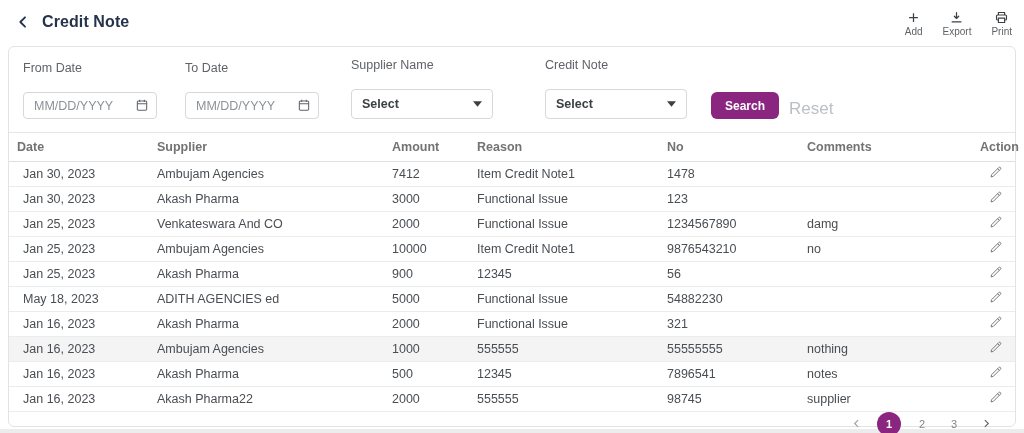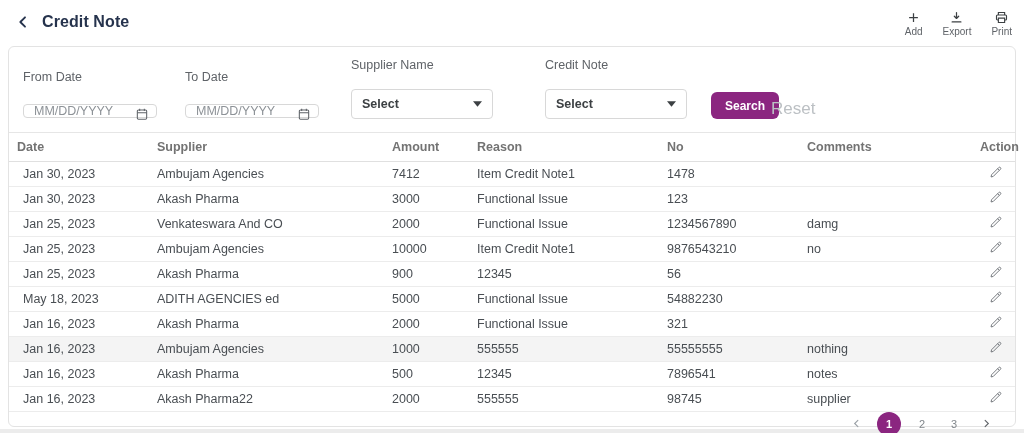--- a/index.html
+++ b/index.html
@@ -20,33 +20,33 @@
   
   .card { margin:2px 8px 0 8px; background:#ffffff; border:1px solid #e3e3e3;
     border-radius:6px; height:381px; display:flex; flex-direction:column; }
 
   
   .filters { display:flex; align-items:flex-end; gap:28px; padding:11px 14px 13px 14px;
     border-bottom:1px solid #e6e6e6; }
   .filter-group { display:flex; flex-direction:column; gap:17px; }
   .filter-label { font-size:12.5px; color:#5f6368; }
   .date-input-wrap { position:relative; width:134px; }
-  .date-input { width:134px; height:14px; border:1px solid #d8d8d8; border-radius:4px;
+  .date-input { width:134px; height:27px; border:1px solid #d8d8d8; border-radius:4px;
     padding:0 28px 0 10px; font-size:12.5px; color:#3c4043; font-family:inherit; outline:none; }
   .date-input::placeholder { color:#8d9297; opacity:1; }
   .cal-icon { position:absolute; right:8px; top:6px; cursor:pointer; }
   .select-box { width:142px; height:30px; border:1px solid #d8d8d8; border-radius:4px;
     display:flex; align-items:center; justify-content:space-between; padding:0 10px;
     cursor:pointer; background:#fff; }
   .select-value { font-size:12.5px; font-weight:700; color:#3c4043; }
   .search-btn { height:27px; padding:0 14px; background:#8b2680; color:#ffffff; border:none;
     border-radius:6px; font-size:12px; font-weight:700; font-family:inherit; cursor:pointer; }
   .reset-btn { font-size:17px; color:#bcc0c4; margin-left:-8px; padding-bottom:6px;
     align-self:flex-end; cursor:pointer; }
-  .filters .btn-group { display:flex; align-items:center; margin-left:-4px; }
+  .filters .btn-group { display:flex; align-items:center; gap:18px; margin-left:-4px; }
 
   
   .table-wrap { flex:1; }
   table { width:100%; border-collapse:collapse; table-layout:fixed; }
   col.c-date{width:140px;} col.c-supplier{width:235px;} col.c-amount{width:85px;}
   col.c-reason{width:190px;} col.c-no{width:140px;} col.c-comments{width:173px;}
   col.c-action{width:43px;}
   thead th { text-align:left; font-size:12.5px; font-weight:700; color:#737373;
     height:28px; padding:0 4px 0 8px; border-bottom:1px solid #e0e0e0; }
   tbody td { font-size:12.5px; color:#494e53; height:25px; padding:0 4px 0 8px;

